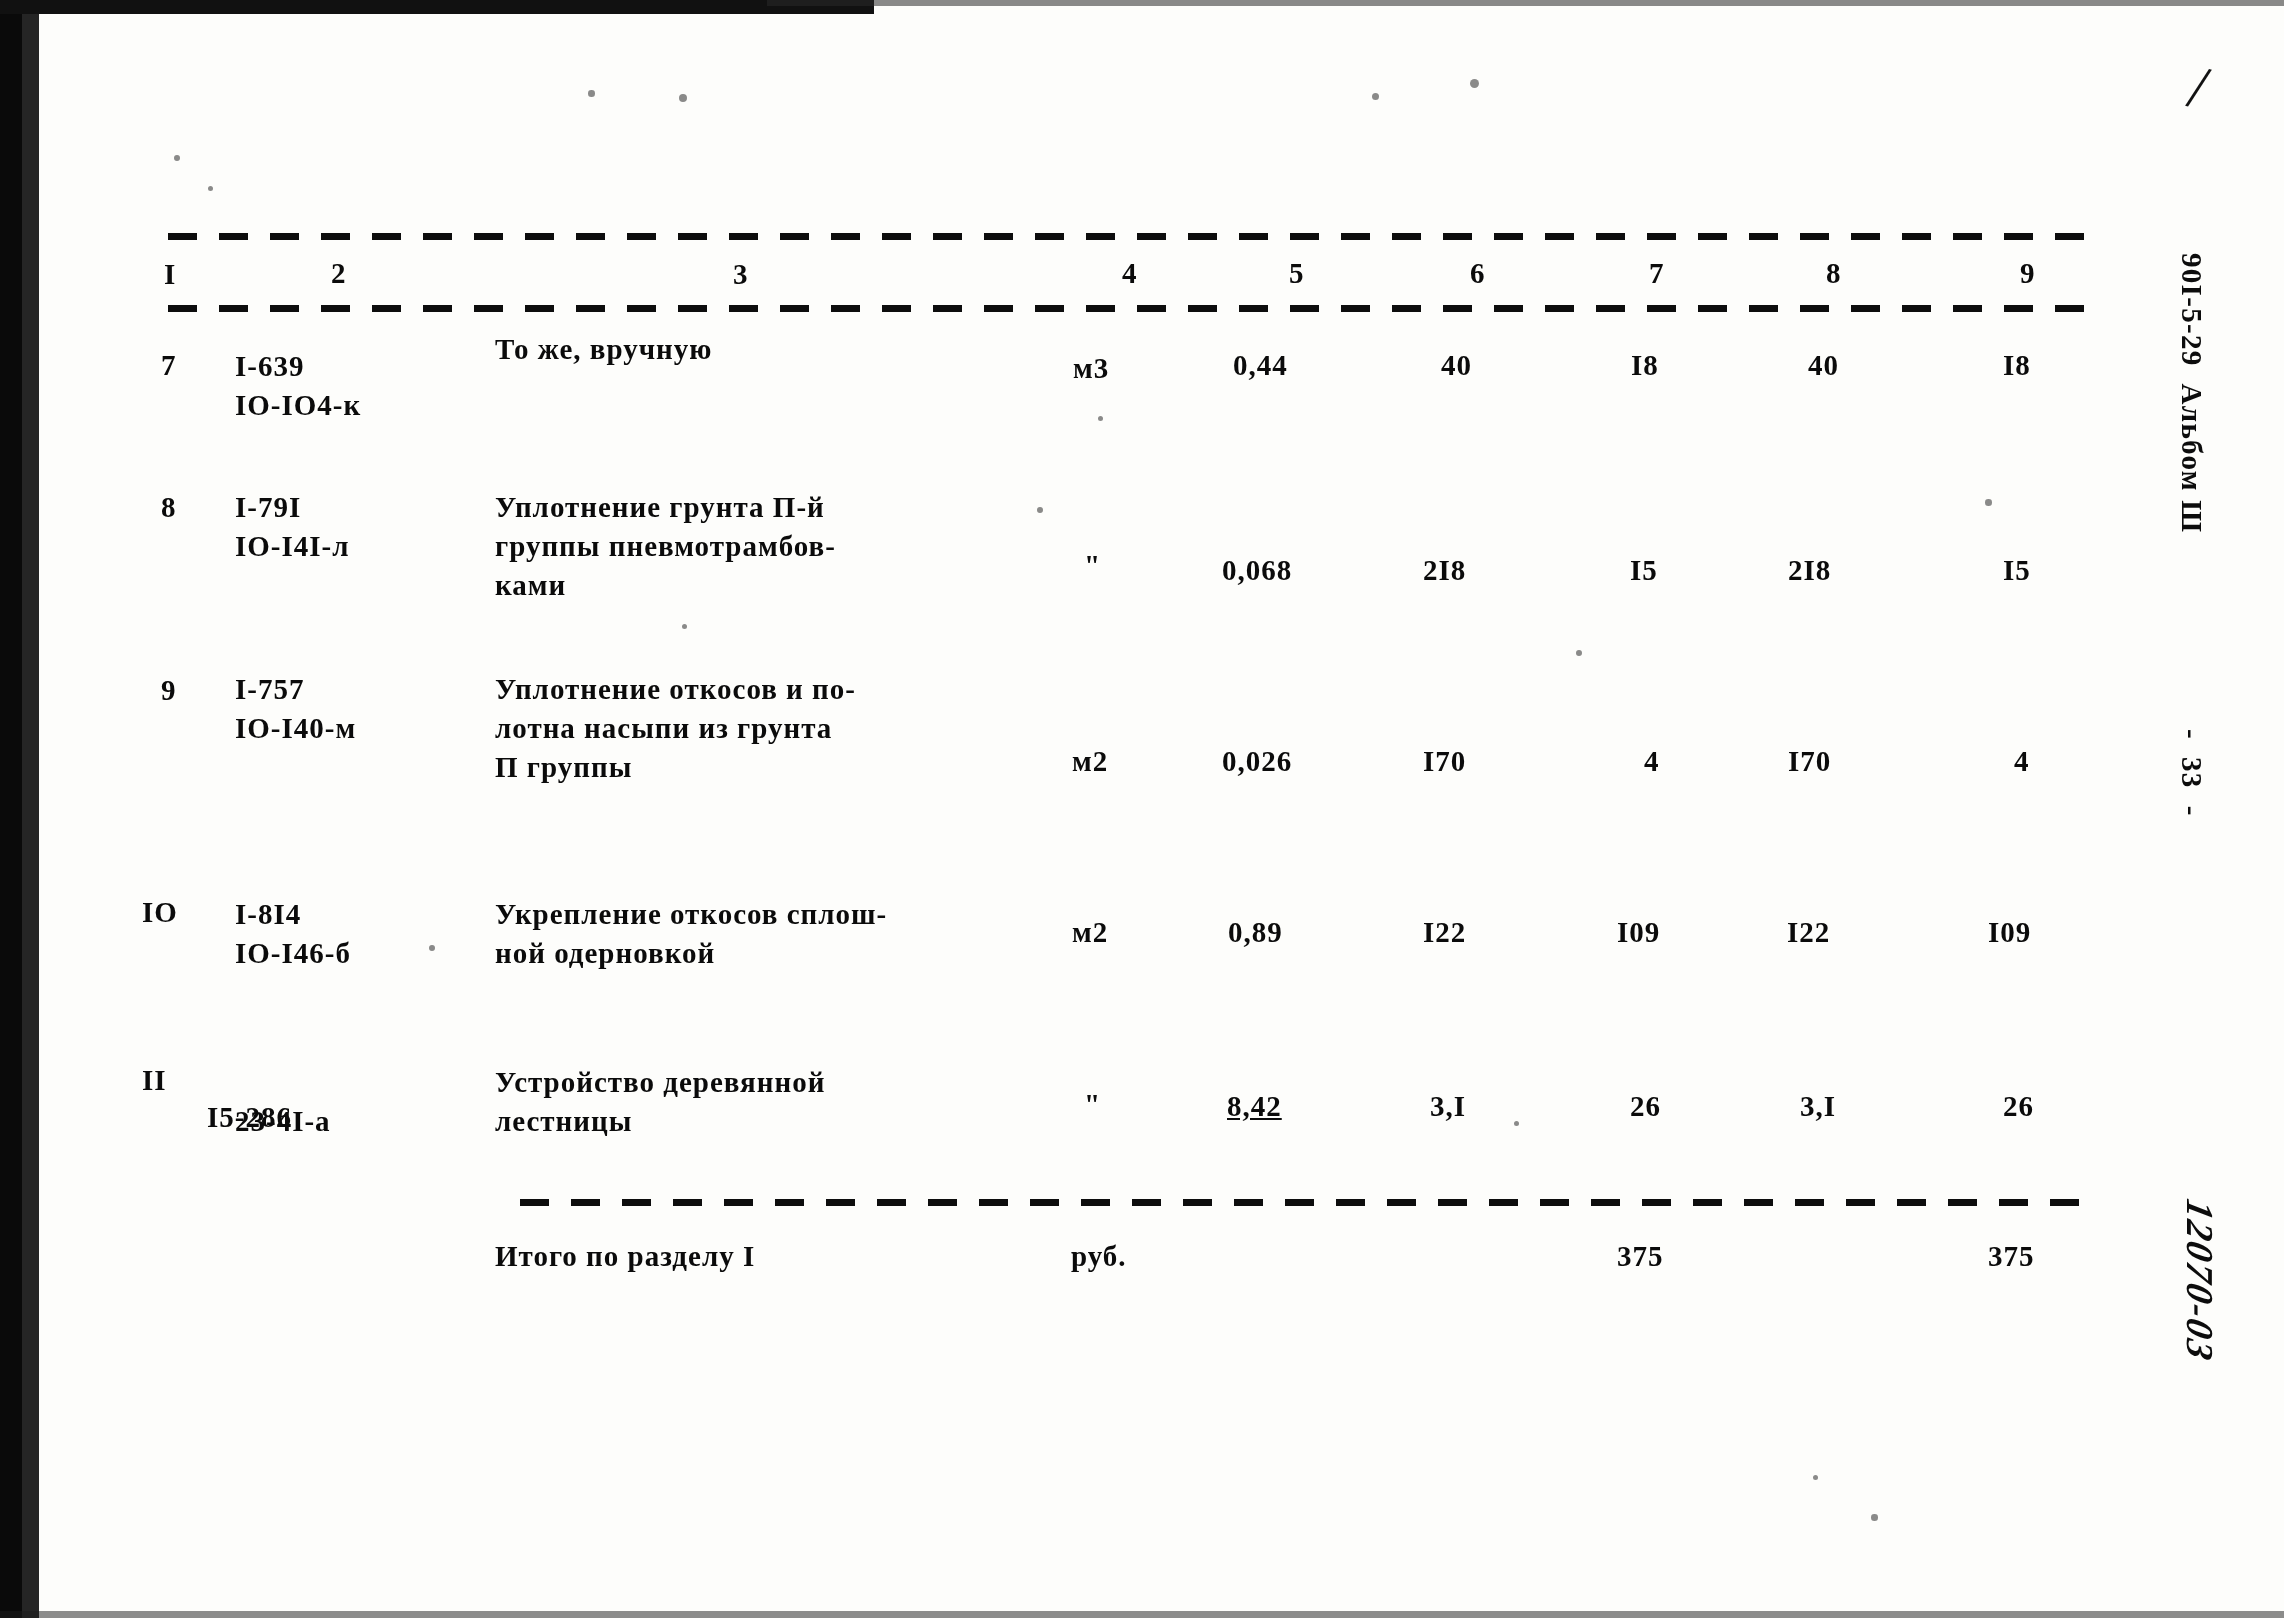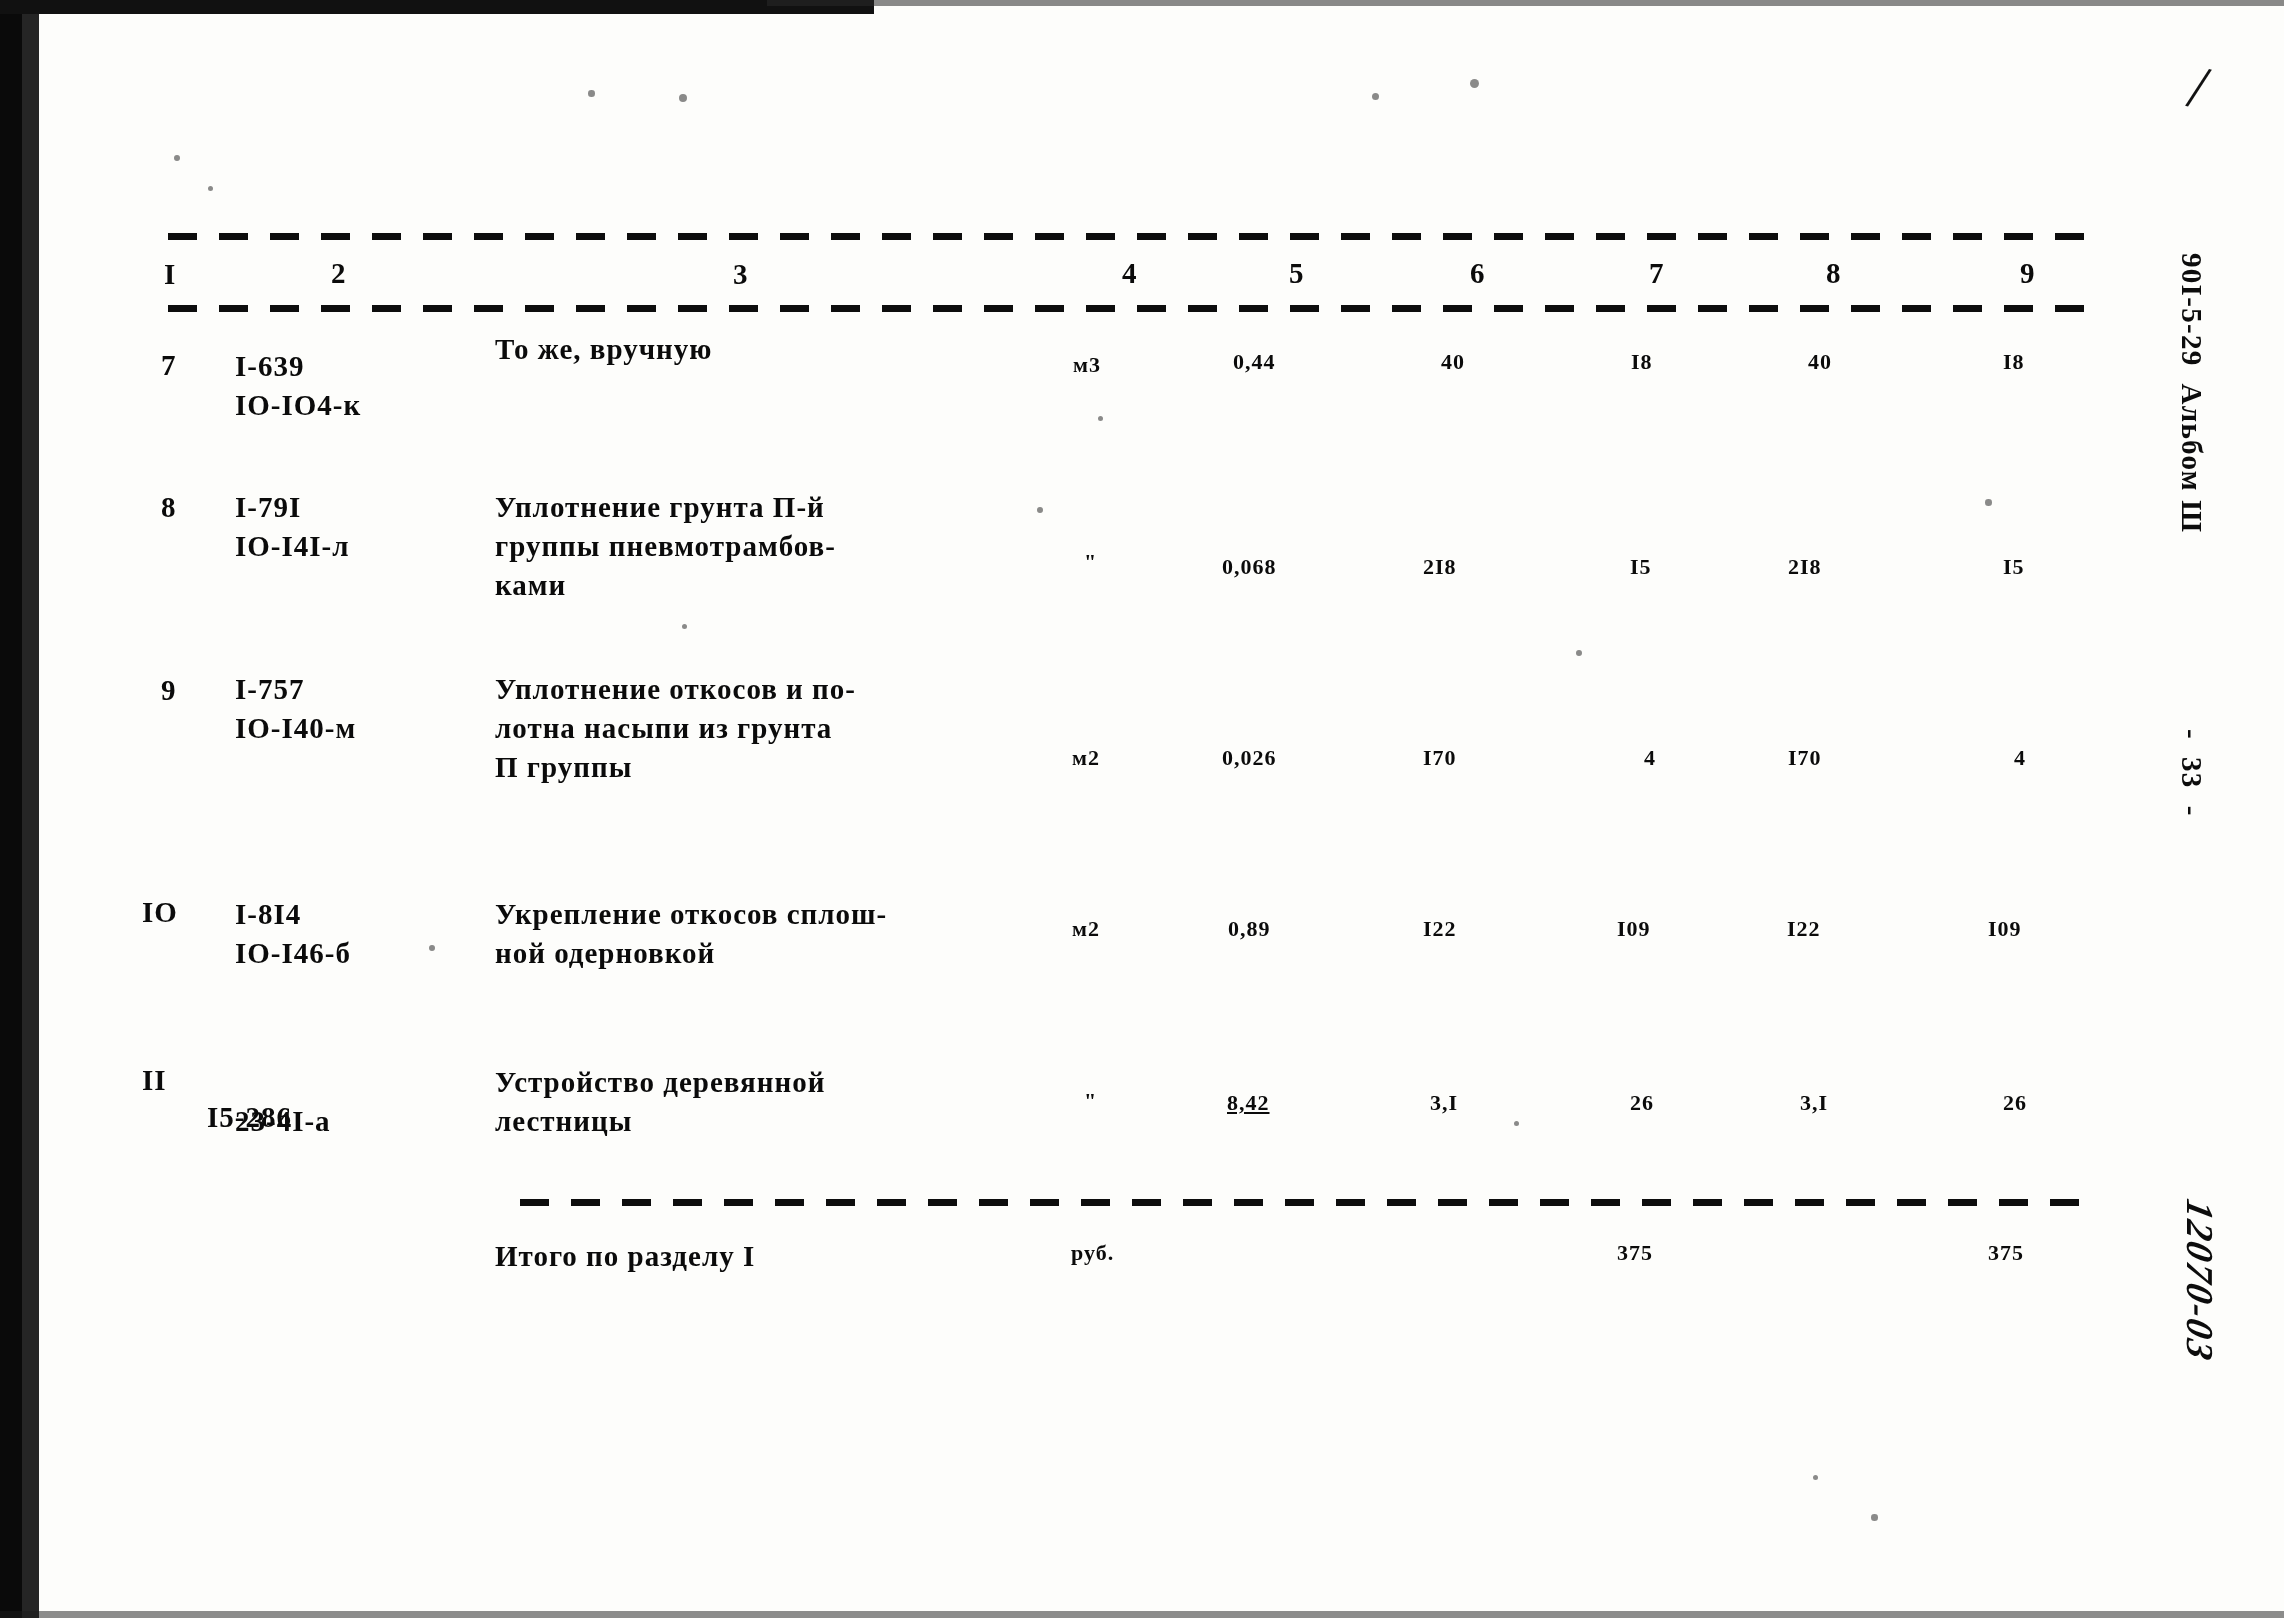--- a/index.html
+++ b/index.html
@@ -65,21 +65,21 @@
     font-family: "Liberation Serif", "DejaVu Serif", serif;
     font-weight: 700;
     color: #0b0b0b;
     white-space: pre;
     letter-spacing: 1px;
     line-height: 1.0;
     -webkit-font-smoothing: none;
   }
   .sz-hdr { font-size: 29px; }
   .sz-body { font-size: 29px; }
-  .sz-num { font-size: 22px; }
+  .sz-num { font-size: 29px; }
 
   
   .dashrule {
     position: absolute;
     height: 7.1px;
     background: repeating-linear-gradient(
         to right,
         #0d0d0d 0px, #0d0d0d 29px,
         rgba(0,0,0,0) 29px, rgba(0,0,0,0) 51px);
   }

